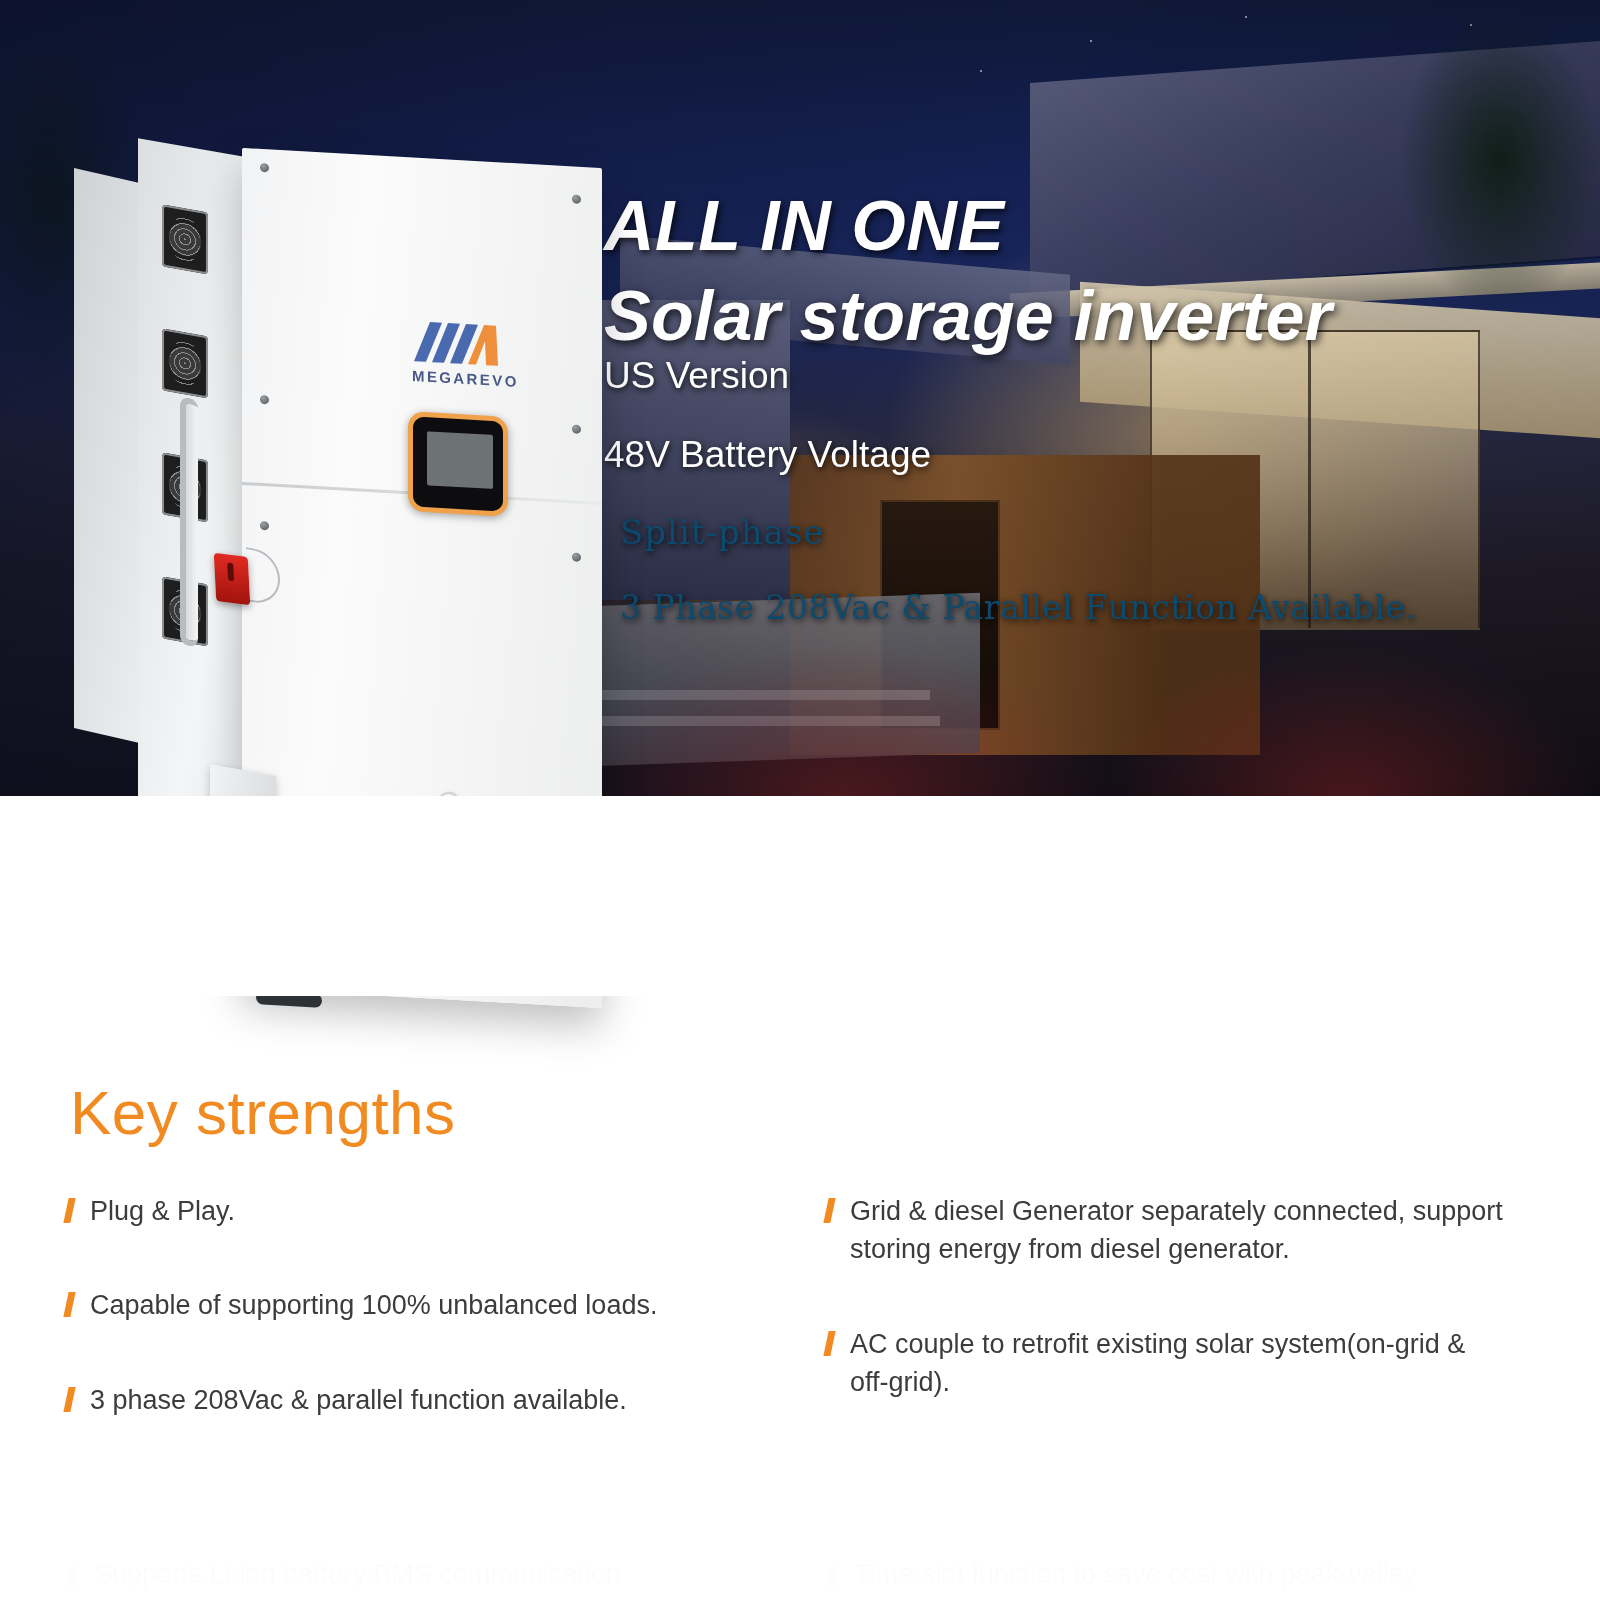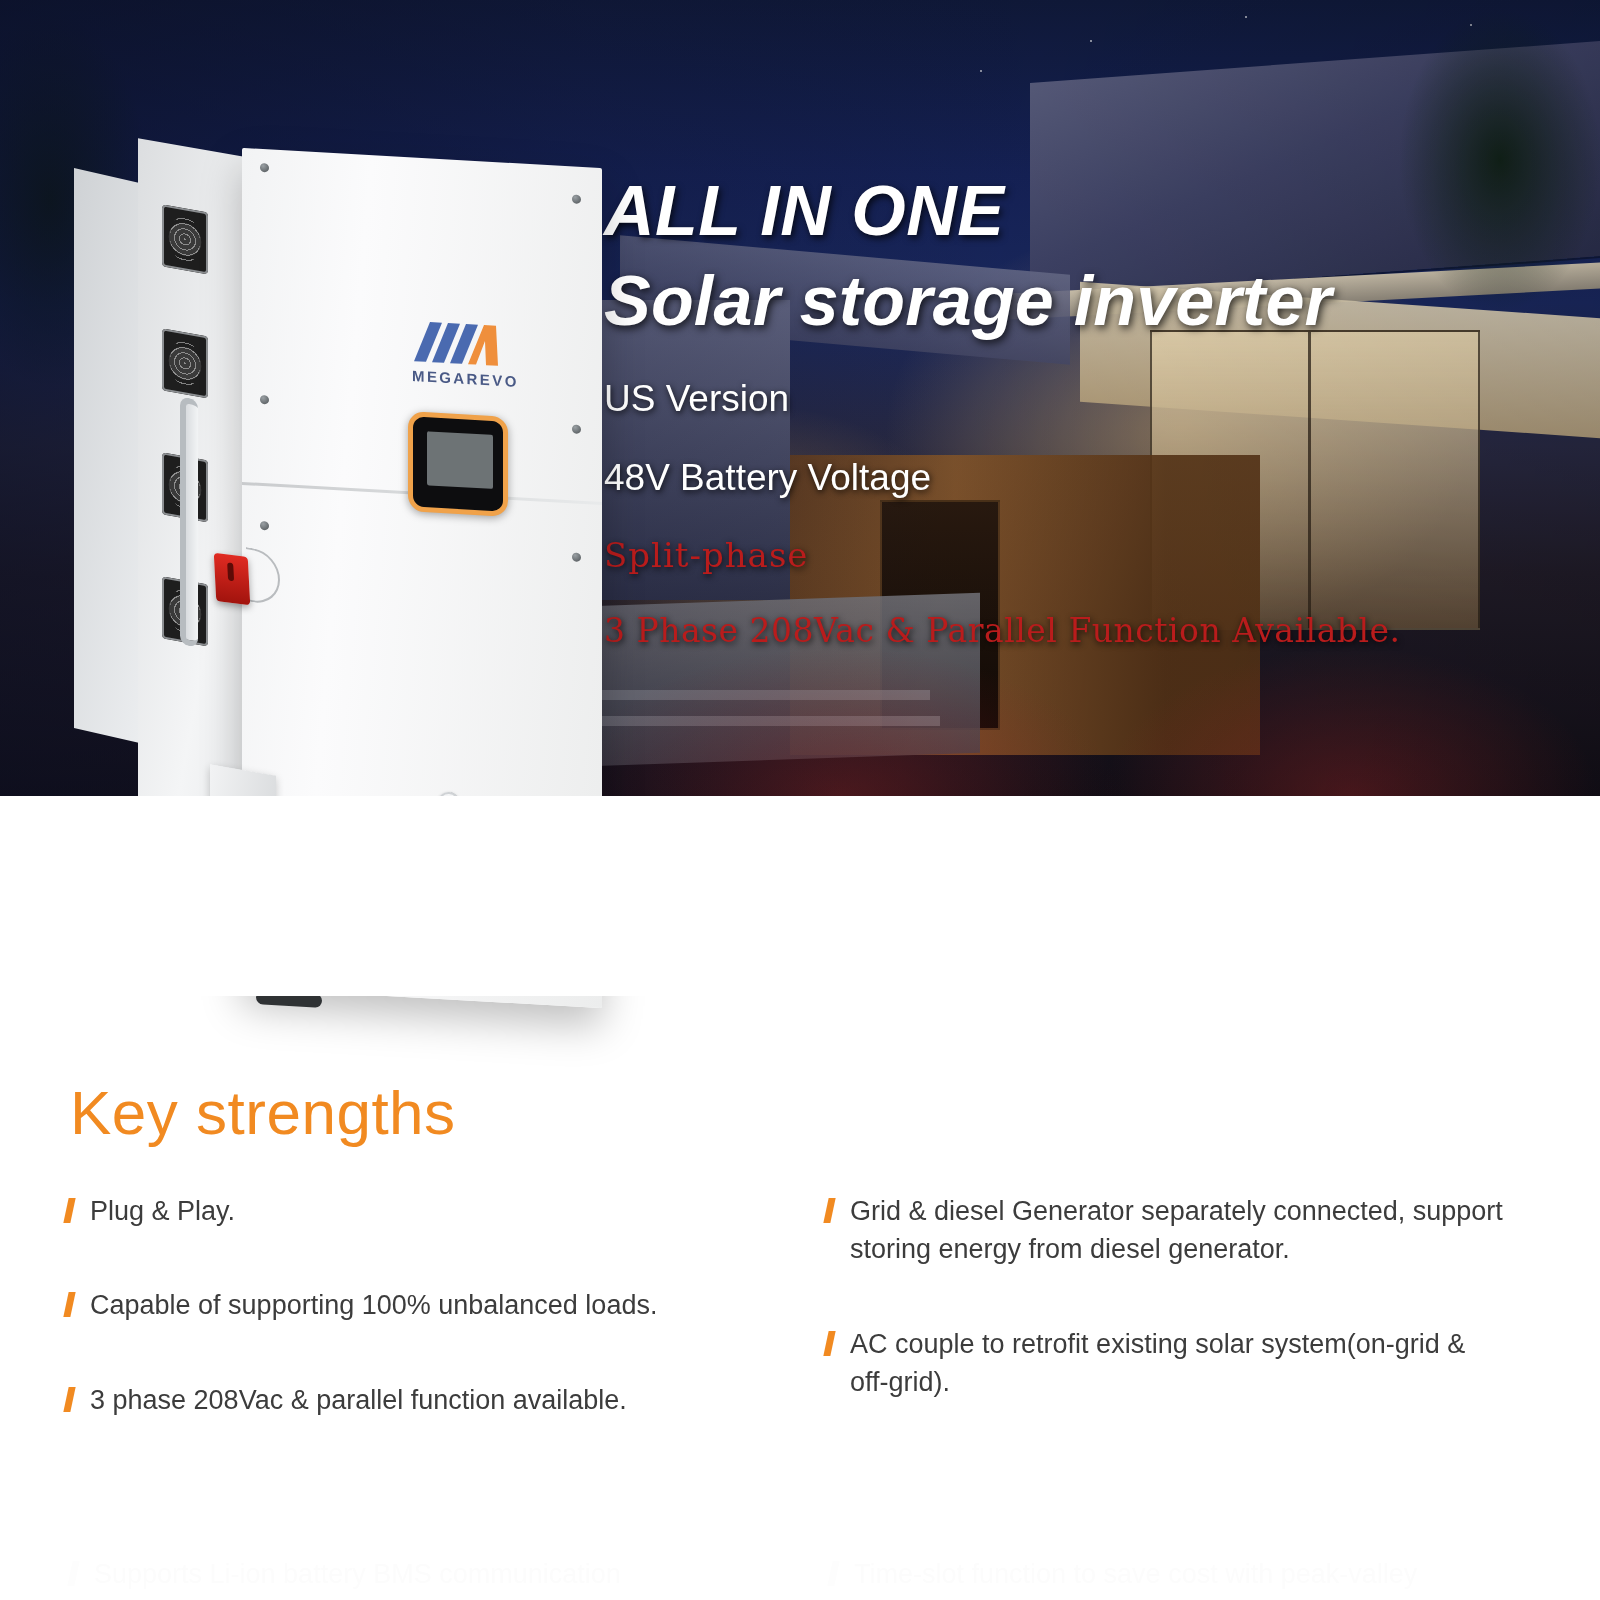--- a/index.html
+++ b/index.html
@@ -92,41 +92,42 @@
   .tree2 {
     position:absolute; left:-20px; top:0; width:220px; height:620px;
     background:radial-gradient(ellipse 140px 260px at 70px 200px, rgba(14,30,22,.9), rgba(14,30,22,0) 72%);
   }
   .hero-darken {
     position:absolute; inset:0;
     background:linear-gradient(100deg, rgba(10,14,34,.62) 0%, rgba(12,16,38,.30) 34%, rgba(0,0,0,.08) 60%, rgba(0,0,0,.18) 100%);
   }
 
   
-  .hero-copy { position:absolute; left:604px; top:176px; width:990px; }
+  .hero-copy { position:absolute; left:604px; top:191px; width:990px; }
   .h-title1 {
     font-size:70px; font-weight:bold; font-style:italic; color:#fff;
     letter-spacing:.5px; line-height:1.02;
     text-shadow:2px 3px 7px rgba(0,0,0,.75);
   }
   .h-title2 {
     font-size:70px; font-weight:bold; font-style:italic; color:#fff;
     letter-spacing:.2px; line-height:1.1; margin-top:16px;
     text-shadow:2px 3px 8px rgba(0,0,0,.8);
   }
   .h-sub {
-    font-size:37px; color:#fff; margin-top:38px; line-height:1.15;
+    font-size:37px; color:#fff; line-height:1.15;
     text-shadow:1px 2px 6px rgba(0,0,0,.85);
   }
   .h-sub.s2 { margin-top:36px; }
   .h-sub.s3 { margin-top:36px; }
   .h-serif {
     font-family:"DejaVu Serif", serif;
-    font-size:34px; color:#b91c1c; margin-top:36px; letter-spacing:1px;
+    font-size:34px; color:#0c4a6e; margin-top:36px; letter-spacing:1px;
     text-shadow:1px 2px 6px rgba(0,0,0,.85);
+    margin-left:16px;
   }
   .h-serif.big { font-size:33px; margin-top:36px; letter-spacing:.5px; }
 
   
   .product { position:absolute; left:60px; top:130px; width:520px; height:900px; }
   .pv-face {            
     position:absolute; left:182px; top:28px; width:360px; height:840px;
     background:linear-gradient(95deg,#f2f3f4 0%,#fbfbfc 30%,#eceded 100%);
     transform:skewY(3.2deg);
     border-radius:2px;

